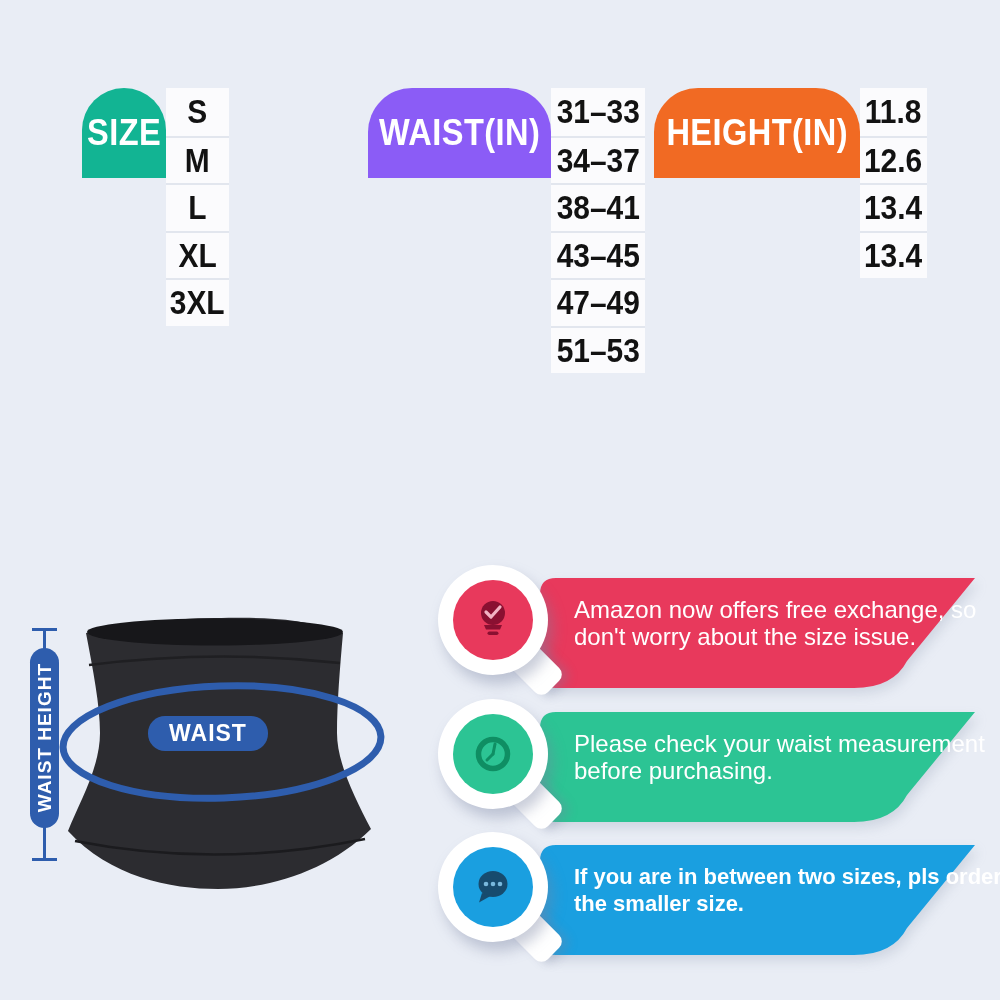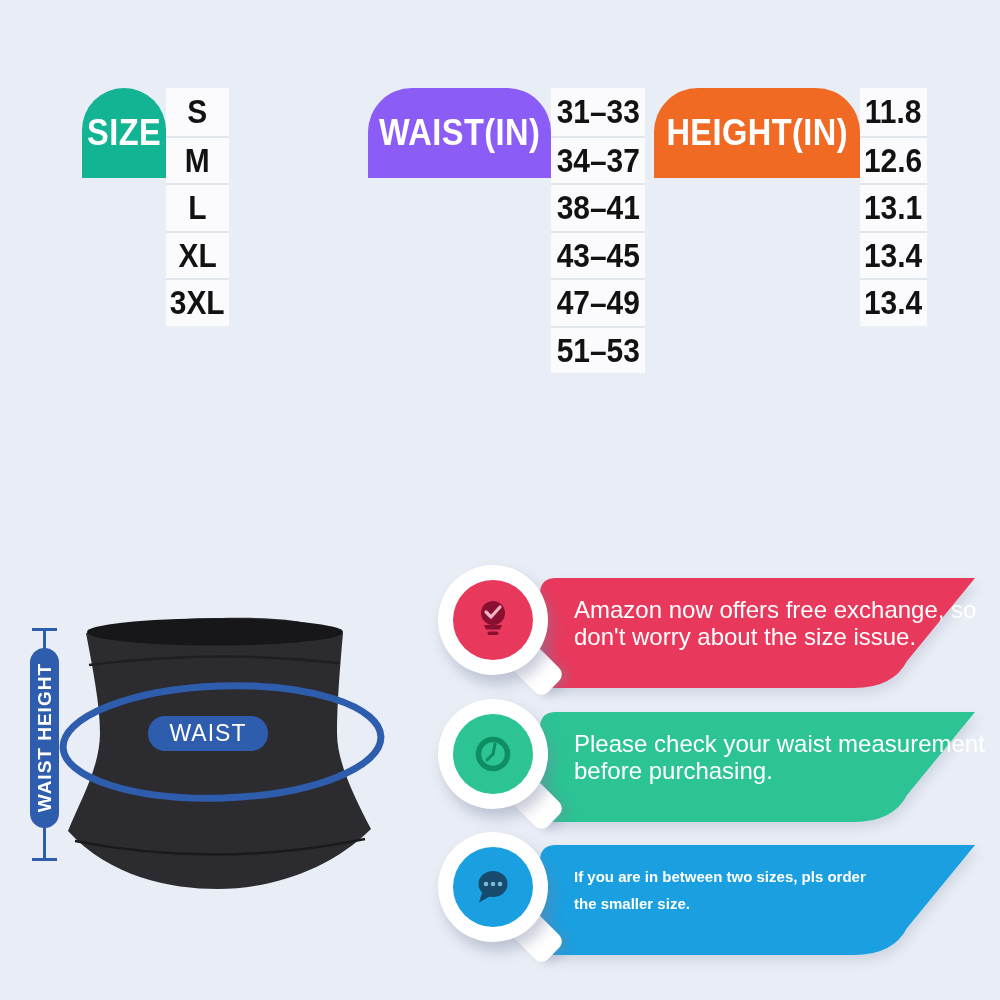--- a/index.html
+++ b/index.html
@@ -25,35 +25,35 @@
   
   .measure-line{position:absolute;left:43px;top:630px;width:3px;height:230px;}
   .measure-cap{position:absolute;left:32px;width:25px;height:3px;}
   .wh-pill{position:absolute;left:30px;top:648px;width:29px;height:180px;
            border-radius:15px;display:flex;align-items:center;justify-content:center;}
   .wh-pill span{writing-mode:vertical-rl;transform:rotate(180deg);
                 color:#fff;font-weight:700;font-size:19px;letter-spacing:1px;white-space:nowrap;}
   .trainer-svg{position:absolute;left:55px;top:605px;}
   .waist-pill{position:absolute;left:148px;top:716px;width:120px;height:35px;
               border-radius:17px;display:flex;align-items:center;justify-content:center;}
-  .waist-pill span{color:#fff;font-weight:400;font-size:23px;letter-spacing:1px;}
+  .waist-pill span{color:#fff;font-weight:700;font-size:23px;letter-spacing:1px;}
   
   .note{position:absolute;left:438px;width:560px;height:145px;}
   .note-ribbon{position:absolute;left:102px;top:13px;width:435px;height:110px;
                filter:drop-shadow(3px 6px 6px rgba(120,130,160,.22));}
   .blob-handle{position:absolute;left:78px;top:72px;width:34px;height:58px;background:#fff;
                border-radius:9px;transform:rotate(-45deg);
                box-shadow:4px 6px 10px rgba(120,130,160,.30);}
   .blob-circle{position:absolute;left:0;top:0;width:110px;height:110px;border-radius:50%;
                background:#fff;box-shadow:5px 9px 14px rgba(120,130,160,.40);}
   .icon-circle{position:absolute;left:15px;top:15px;width:80px;height:80px;border-radius:50%;
                display:flex;align-items:center;justify-content:center;}
   .note-text{position:absolute;left:136px;top:31px;width:400px;color:#fff;
              font-size:24px;line-height:27px;}
-  .note-text.bold{font-size:15px;font-weight:700;}
+  .note-text.bold{font-size:22px;font-weight:700;}
   .note-text div{white-space:nowrap;}
 </style>
 </head>
 <body style="background: rgb(233, 237, 245);">
 
 <div class="chart">
 
   <div class="col">
     <div class="col-header" style="background: rgb(18, 180, 147);">
       <span class="hdr-text cond">SIZE</span>
@@ -108,23 +108,20 @@
   <div class="col" style="width:272px">
     <div class="col-header" style="background: rgb(241, 106, 35);">
       <span class="hdr-text cond">HEIGHT(IN)</span>
     </div>
     <div class="cells">
       <div class="cell">
           <span class="cond">11.8</span>
         </div>
       <div class="cell">
           <span class="cond">12.6</span>
-        </div>
-      <div class="cell">
-          <span class="cond">13.1</span>
         </div>
       <div class="cell">
           <span class="cond">13.4</span>
         </div>
       <div class="cell">
           <span class="cond">13.4</span>
         </div>
     </div>
     <div class="col-footer" style="background: rgb(241, 106, 35);"></div>
   </div>

